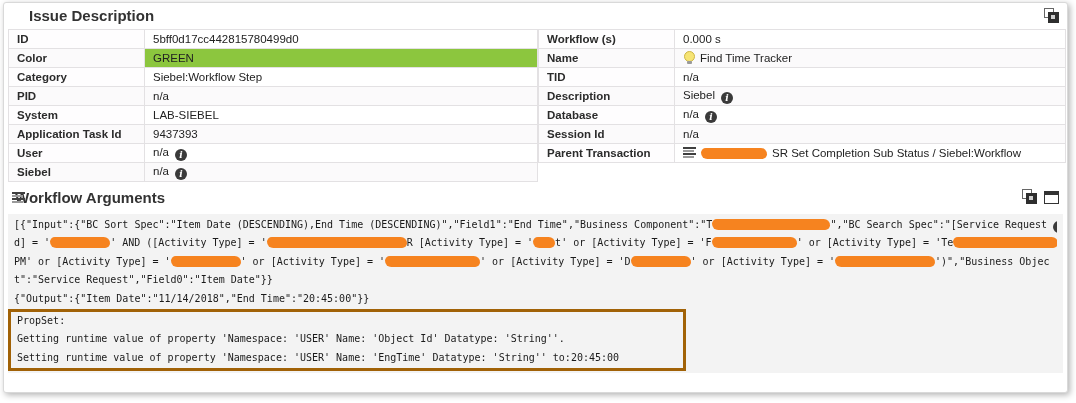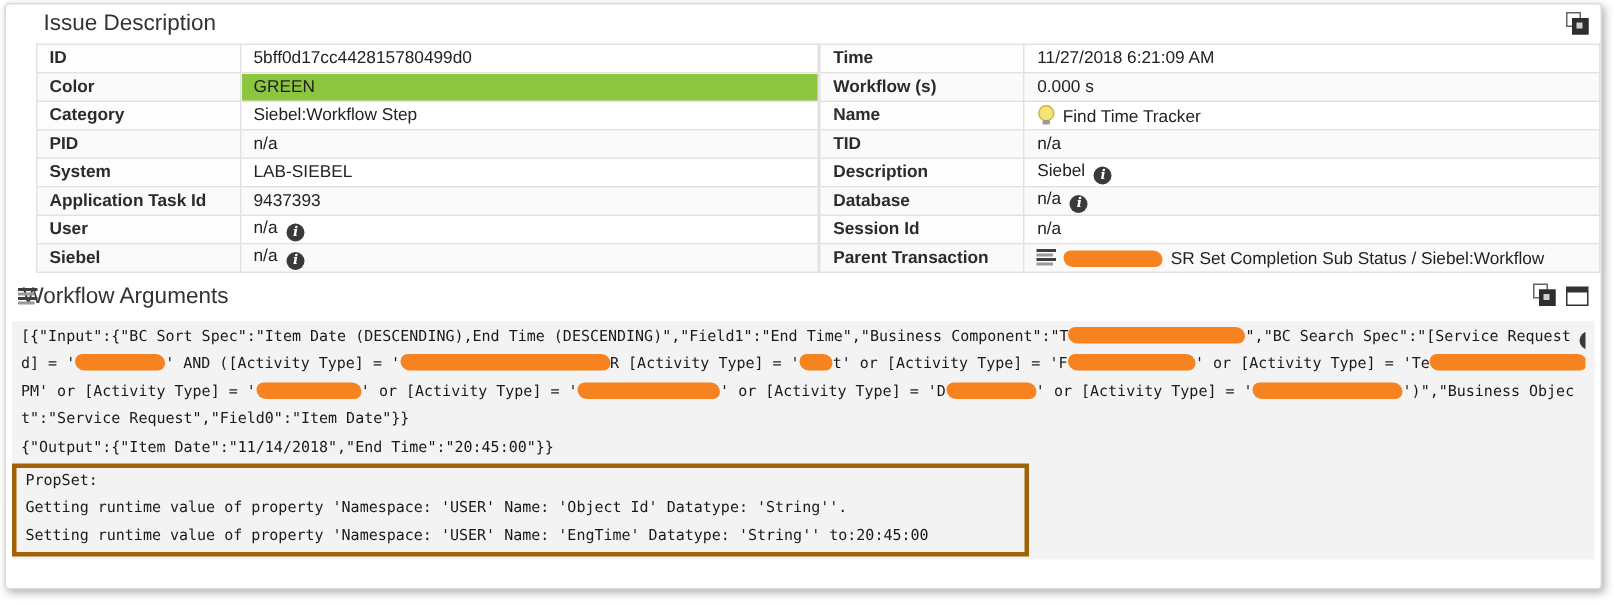--- a/index.html
+++ b/index.html
@@ -6,21 +6,21 @@
   body{
     width:1076px;height:403px;overflow:hidden;background:#ffffff;
     font-family:"Liberation Sans",sans-serif;position:relative;
   }
   .panel{
     position:absolute;left:3px;top:2px;width:1065px;height:391px;
     background:#fff;border:1px solid #d9d9d9;border-radius:3px;
     box-shadow:2px 2px 6px rgba(0,0,0,.30);box-sizing:border-box;overflow:hidden;
   }
   .panel-header{position:relative;height:22px;padding:4px 10px 0 25px;}
-  .panel-title{font-size:15px;font-weight:400;color:#333;}
+  .panel-title{font-size:15px;font-weight:700;color:#333;}
   .hdr-actions{position:absolute;right:8px;top:5px;display:flex;gap:7px;align-items:center;}
   .icon-btn{display:inline-block;width:15px;height:15px;cursor:pointer;position:relative;}
 
   
   .copy-ic .back{position:absolute;left:0;top:0;width:8px;height:8px;border:1px solid #666;background:#fff;}
   .copy-ic .front{position:absolute;right:0;bottom:0;width:9px;height:9px;background:#2e2e2e;border:1px solid #2e2e2e;}
   .copy-ic .front i{position:absolute;left:2px;top:2px;width:4px;height:4px;background:#cfcfcf;}
   
   .win-ic{border:1px solid #333;border-top:4px solid #333;background:#fff;box-sizing:border-box;width:15px;height:13px;margin-top:1px;}
   
@@ -34,21 +34,21 @@
     color:#fff;font:italic bold 9px "DejaVu Serif",serif;line-height:12px;
     align-items:center;justify-content:center;vertical-align:-2px;margin-left:6px;cursor:pointer;
   }
   
   .bulb-ic{display:inline-block;width:12px;height:14px;position:relative;vertical-align:-3px;margin-right:5px;}
   .bulb-ic .globe{position:absolute;left:1px;top:0;width:9px;height:9px;border-radius:50%;
     background:#f6e474;border:1px solid #cdb544;}
   .bulb-ic .base{position:absolute;left:3.5px;top:10px;width:5px;height:3px;background:#9a9a9a;border-radius:1px;}
 
   
-  .tables{display:flex;align-items:flex-start;padding-left:20px;}
+  .tables{display:flex;align-items:flex-start;padding-left:4px;}
   table{border-collapse:collapse;table-layout:fixed;font-size:11.5px;color:#222;}
   .t-left{width:530px;}
   .t-right{width:528px;}
   td{border:1px solid #e3e1e3;height:19px;padding:0 4px 0 8px;overflow:hidden;white-space:nowrap;box-sizing:border-box;}
   td.lbl{width:136px;font-weight:700;color:#2b2b2b;background:#fefdfe;}
   tr:nth-child(even) td{background:#fbfafb;}
   tr:nth-child(even) td.green-cell, td.green-cell{background:#8cc63e;}
   .redact{display:inline-block;height:11px;border-radius:7px 9px 7px 9px;background:#f6831f;vertical-align:-2px;}
   .redact.pt{width:66px;margin-right:5px;vertical-align:-2px;}
 
@@ -113,24 +113,20 @@
       </tr>
       <tr>
         <td class="lbl">Siebel</td>
         <td><span>n/a</span><span class="info-ic">i</span></td>
       </tr>
     </tbody>
       </table>
 
     <table class="t-right">
       <tbody>
-          <tr>
-        <td class="lbl">Time</td>
-        <td>11/27/2018 6:21:09 AM</td>
-      </tr>
       <tr>
         <td class="lbl">Workflow (s)</td>
         <td>0.000 s</td>
       </tr>
       <tr>
         <td class="lbl">Name</td>
         <td>
           <span class="bulb-ic"><span class="globe"></span><span class="base"></span></span><span>Find Time Tracker</span>
         </td>
       </tr>

